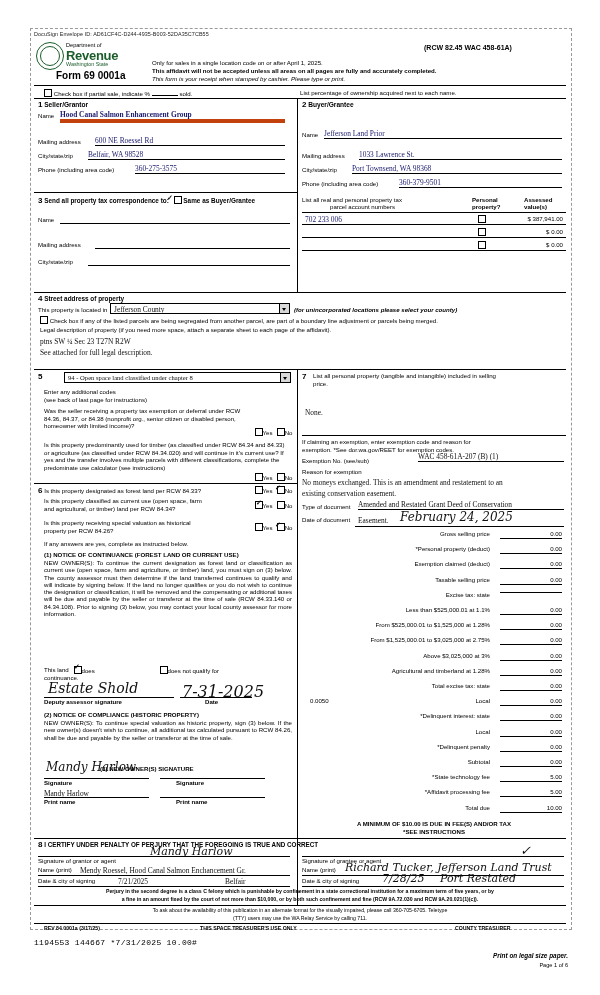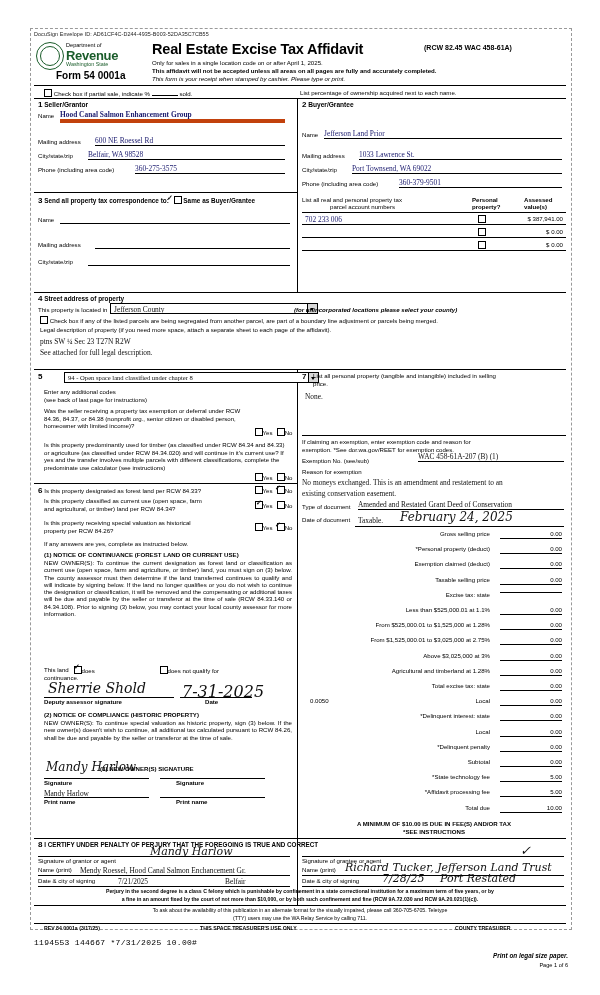--- a/index.html
+++ b/index.html
@@ -37,38 +37,37 @@
   .boxs{display:inline-block;width:5.5px;height:5.5px;border:1px solid #000;vertical-align:-1px;background:#fff;}
   .row{position:absolute;}
   .rt{text-align:right;}
   .tiny{font-size:5.2px;}
   .bold{font-weight:bold;}
   .center{text-align:center;}
   .checkmark{position:absolute;font-size:7px;font-weight:bold;color:#111;}
   .stamp{position:absolute;left:34px;top:938px;font-family:"Liberation Mono",monospace;font-size:8px;letter-spacing:0.3px;}
   .printlegal{position:absolute;right:32px;top:952px;font-size:6.4px;font-style:italic;font-weight:bold;}
   .pageof{position:absolute;right:32px;top:962px;font-size:5.6px;}
-  .dropdown{position:relative;display:inline-block;border:1px solid #000;height:9px;background:#fff;padding-left:28px;}
+  .dropdown{position:relative;display:inline-block;border:1px solid #000;height:9px;background:#fff;}
   .ddarrow{position:absolute;right:0;top:0;width:9px;height:9px;border-left:1px solid #000;background:#d8d8d8;}
   .ddarrow:after{content:"";position:absolute;left:2px;top:3.5px;border-left:2.5px solid transparent;border-right:2.5px solid transparent;border-top:3px solid #000;}
 </style>
 </head>
 <body>
 
 <div id="page">
 
   <div class="dashed-frame"></div>
   <div class="envid">DocuSign Envelope ID: AD61CF4C-D244-4935-B003-52DA35C7CB55</div>
 
   <div class="seal"></div>
   <div class="deptline">Department of</div>
   <div class="revword">Revenue</div>
   <div class="wastate">Washington State</div>
-  <div class="formno">Form 54 0001a</div>
-  <div class="title">Real Estate Excise Tax Affidavit</div>
+  <div class="formno">Form 69 0001a</div>
   <div class="titlerc">(RCW 82.45 WAC 458-61A)</div>
   <div class="subl sub1">Only for sales in a single location code on or after April 1, 2025.</div>
   <div class="subl sub2 bold">This affidavit will not be accepted unless all areas on all pages are fully and accurately completed.</div>
   <div class="subl sub3" style="font-style:italic">This form is your receipt when stamped by cashier. Please type or print.</div>
 
   <div class="rule" style="left:34px;top:85px;width:532px;"></div>
 
   <div class="row" style="left:44px;top:89px;">
     <span class="box"></span>
     <span class="lbl">Check box if partial sale, indicate %</span>
@@ -95,21 +94,21 @@
 
   <div class="row" style="left:302px;top:100px;">
     <span class="secnum">2</span>
     <span class="bold" style="font-size:6.6px">Buyer/Grantee</span>
   </div>
   <div class="row lbl" style="left:302px;top:131px;">Name</div>
   <div class="row hand" style="left:324px;top:129px;width:238px;border-bottom:1px solid #000;">Jefferson Land Prior</div>
   <div class="row lbl" style="left:302px;top:152px;">Mailing address</div>
   <div class="row hand" style="left:359px;top:150px;width:203px;border-bottom:1px solid #000;">1033 Lawrence St.</div>
   <div class="row lbl" style="left:302px;top:166px;">City/state/zip</div>
-  <div class="row hand" style="left:352px;top:164px;width:210px;border-bottom:1px solid #000;">Port Townsend, WA 69022</div>
+  <div class="row hand" style="left:352px;top:164px;width:210px;border-bottom:1px solid #000;">Port Townsend, WA 98368</div>
   <div class="row lbl" style="left:302px;top:180px;">Phone (including area code)</div>
   <div class="row hand" style="left:399px;top:178px;width:163px;border-bottom:1px solid #000;">360-379-9501</div>
 
   <div class="rule" style="left:34px;top:192px;width:263px;"></div>
 
   <div class="row" style="left:38px;top:196px;">
     <span class="secnum">3</span>
     <span class="bold" style="font-size:6.4px">Send all property tax correspondence to:</span>
     <span class="box" style="margin-left:3px"></span>
     <span class="bold" style="font-size:6.4px">Same as Buyer/Grantee</span>
@@ -224,21 +223,21 @@
   <div class="row lbl" style="left:44px;top:666px;">This land</div>
   <div class="row" style="left:74px;top:666px;">
     <span class="boxs"></span><span class="lbl">does</span>
   </div>
   <div class="checkmark" style="left:74px;top:663px;">✓</div>
   <div class="row" style="left:160px;top:666px;">
     <span class="boxs"></span><span class="lbl">does not qualify for</span>
   </div>
   <div class="row lbl" style="left:44px;top:674px;">continuance.</div>
 
-  <div class="row cursive" style="left:48px;top:680px;font-size:14px;">Sherrie Shold</div>
+  <div class="row cursive" style="left:48px;top:680px;font-size:14px;">Estate Shold</div>
   <div class="row cursive" style="left:182px;top:682px;font-size:16px;">7-31-2025</div>
   <div class="rule" style="left:44px;top:697px;width:130px;"></div>
   <div class="rule" style="left:180px;top:697px;width:72px;"></div>
   <div class="row lbl bold" style="left:44px;top:698px;">Deputy assessor signature</div>
   <div class="row lbl bold" style="left:205px;top:698px;">Date</div>
 
   <div class="row lbl bold" style="left:44px;top:711px;">(2) NOTICE OF COMPLIANCE (HISTORIC PROPERTY)</div>
   <div class="row lbl" style="left:44px;top:719px;width:248px;line-height:7.3px;text-align:justify;">NEW OWNER(S): To continue special valuation as historic property, sign (3) below. If the new owner(s) doesn't wish to continue, all additional tax calculated pursuant to RCW 84.26, shall be due and payable by the seller or transferor at the time of sale.</div>
 
   <div class="row cursive" style="left:46px;top:760px;font-size:12px;">Mandy Harlow</div>
@@ -249,35 +248,35 @@
   <div class="row lbl bold" style="left:176px;top:779px;">Signature</div>
   <div class="row hand2" style="left:44px;top:789px;">Mandy Harlow</div>
   <div class="rule" style="left:44px;top:797px;width:105px;"></div>
   <div class="rule" style="left:160px;top:797px;width:105px;"></div>
   <div class="row lbl bold" style="left:44px;top:798px;">Print name</div>
   <div class="row lbl bold" style="left:176px;top:798px;">Print name</div>
 
   <div class="row secnum" style="left:302px;top:372px;">7</div>
   <div class="row lbl" style="left:313px;top:372px;">List all personal property (tangible and intangible) included in selling</div>
   <div class="row lbl" style="left:313px;top:380px;">price.</div>
-  <div class="row hand2" style="left:305px;top:392px;">None.</div>
+  <div class="row hand2" style="left:305px;top:408px;">None.</div>
   <div class="rule" style="left:302px;top:435px;width:264px;"></div>
 
   <div class="row lbl" style="left:302px;top:438px;">If claiming an exemption, enter exemption code and reason for</div>
   <div class="row lbl" style="left:302px;top:446px;">exemption. *See dor.wa.gov/REET for exemption codes.</div>
   <div class="row lbl" style="left:302px;top:457px;">Exemption No. (see/sub)</div>
   <div class="row hand2" style="left:418px;top:452px;width:146px;border-bottom:1px solid #000;">WAC 458-61A-207 (B) (1)</div>
   <div class="row lbl" style="left:302px;top:468px;">Reason for exemption</div>
   <div class="row hand2" style="left:302px;top:478px;">No moneys exchanged. This is an amendment and restatement to an</div>
   <div class="row hand2" style="left:302px;top:489px;">existing conservation easement.</div>
 
   <div class="row lbl" style="left:302px;top:503px;">Type of document</div>
   <div class="row hand2" style="left:358px;top:500px;width:206px;border-bottom:1px solid #000;">Amended and Restated Grant Deed of Conservation</div>
   <div class="row lbl" style="left:302px;top:516px;">Date of document</div>
-  <div class="row hand2" style="left:358px;top:516px;">Taxable.</div>
+  <div class="row hand2" style="left:358px;top:516px;">Easement.</div>
   <div class="row cursive" style="left:400px;top:510px;font-size:12px;">February 24, 2025</div>
   <div class="rule" style="left:355px;top:526px;width:209px;"></div>
 
   <div id="money-lines">
       <div class="row lbl rt" style="left: 310px; top: 530px; width: 180px;">Gross selling price</div>
       <div class="row lbl rt" style="left: 500px; top: 530px; width: 62px; border-bottom: 1px solid rgb(0, 0, 0); padding-bottom: 1px;">0.00</div>
       <div class="row lbl rt" style="left: 310px; top: 545.2px; width: 180px;">*Personal property (deduct)</div>
       <div class="row lbl rt" style="left: 500px; top: 545.2px; width: 62px; border-bottom: 1px solid rgb(0, 0, 0); padding-bottom: 1px;">0.00</div>
       <div class="row lbl rt" style="left: 310px; top: 560.4px; width: 180px;">Exemption claimed (deduct)</div>
       <div class="row lbl rt" style="left: 500px; top: 560.4px; width: 62px; border-bottom: 1px solid rgb(0, 0, 0); padding-bottom: 1px;">0.00</div>

